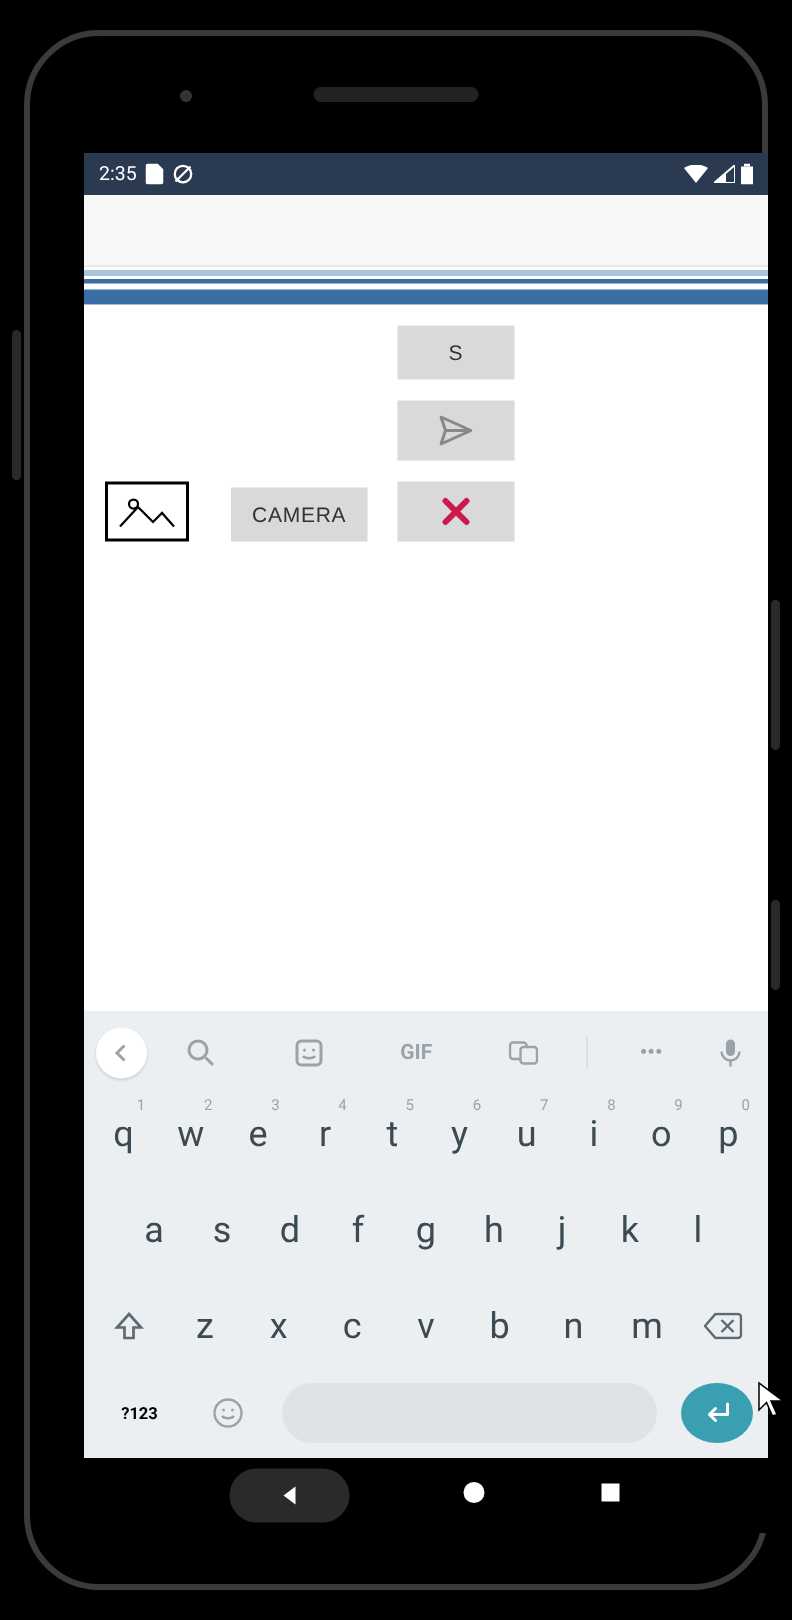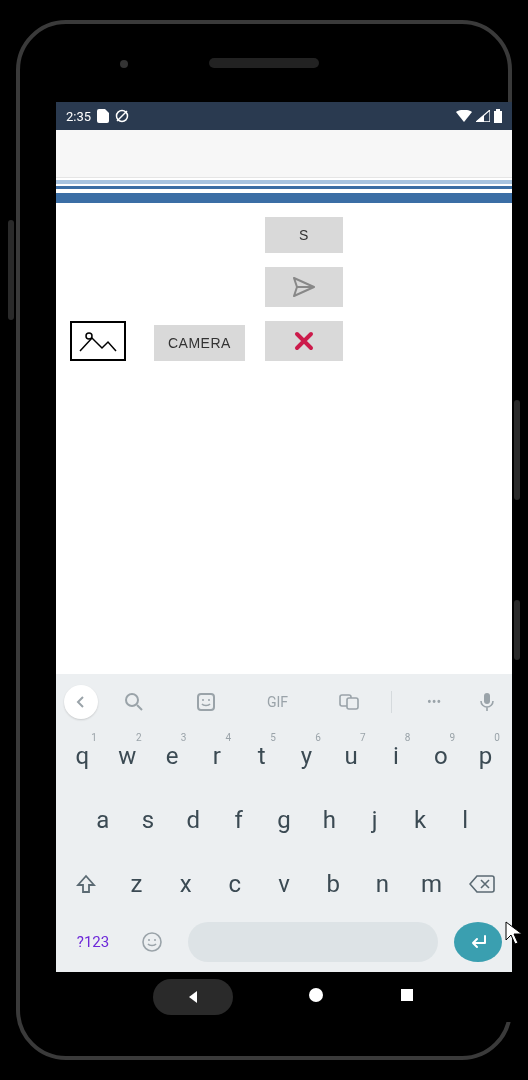--- a/index.html
+++ b/index.html
@@ -135,21 +135,21 @@
     padding: 0 8px;
     gap: 0;
   }
   .ime-tool {
     flex: 1;
     display: flex;
     align-items: center;
     justify-content: center;
     color: #9aa3a9;
     font-size: 14px;
-    font-weight: 400;
+    font-weight: 700;
   }
   .ime-tool.back {
     flex: 0 0 34px;
     width: 34px; height: 34px;
     background: #fff;
     border-radius: 50%;
     box-shadow: 0 1px 2px rgba(0,0,0,0.15);
   }
   .ime-tool.mic { flex: 0 0 34px; }
   .ime-sep { width:1px; height:22px; background:#d5dadd; margin: 0 6px; }
@@ -177,22 +177,23 @@
     top: 2px; right: 6px;
     font-size: 10px;
     color: #9aa3a9;
   }
   .key.mod {
     flex: 0 0 48px;
     display:flex; align-items:center; justify-content:center;
   }
   .key.sym {
     flex: 0 0 62px;
-    font-size: 15px;
-    color: #6d28d9;
+    font-size: 11px;
+    color: #000000;
+    font-weight: bold;
   }
   .key.space {
     flex: 1;
     background: #dde3e6;
     border-radius: 24px;
     height: 40px;
     margin: 6px 10px;
   }
   .key.enter {
     flex: 0 0 48px;

